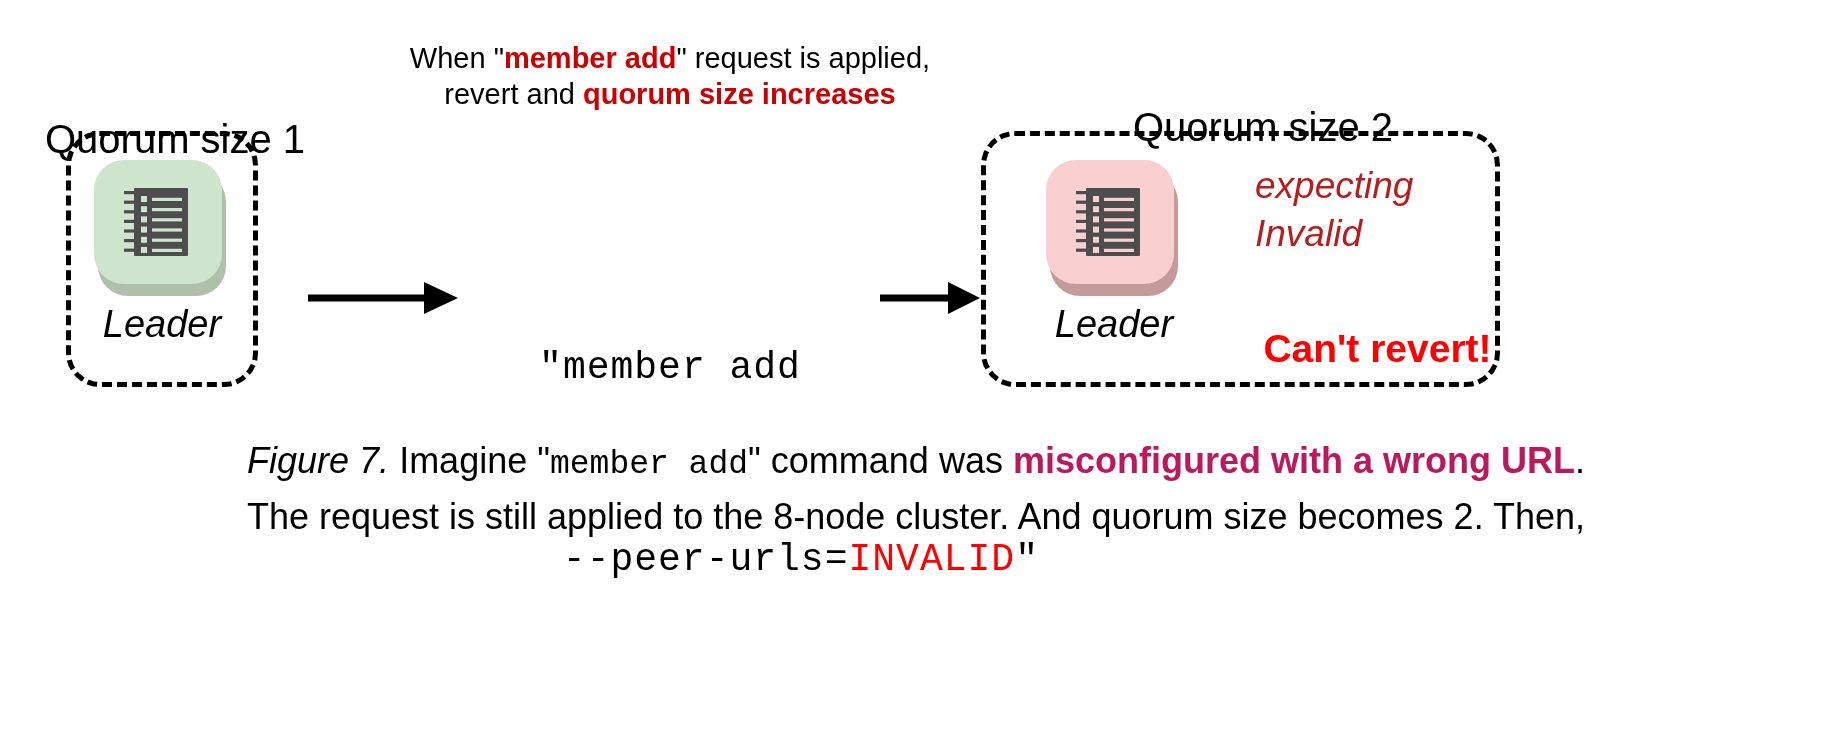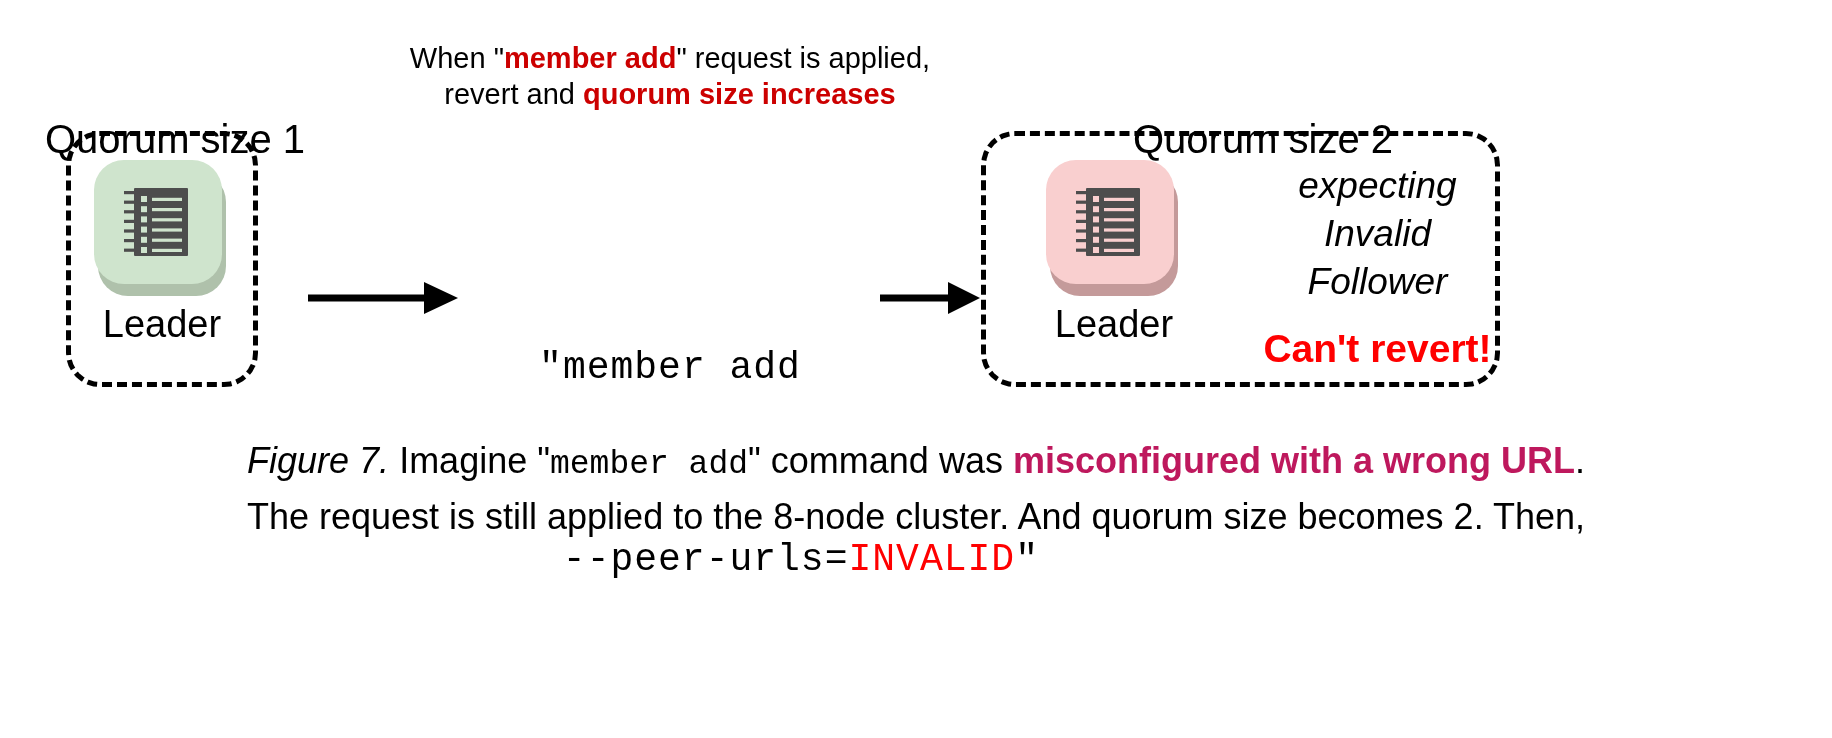--- a/index.html
+++ b/index.html
@@ -33,20 +33,21 @@
     border-radius:34px;
     background:transparent;
   }
 
   
   .node{
     position:absolute;
     display:flex;
     flex-direction:column;
     align-items:center;
+    font-style:italic;
   }
   .node-icon-wrap{
     position:relative;
     width:136px;height:136px;
   }
   .node-icon-shadow{
     position:absolute;
     left:4px;top:12px;
     width:128px;height:124px;
     border-radius:30px;
@@ -91,25 +92,25 @@
     line-height:48px;
     letter-spacing:1px;
     color:#000;
     white-space:pre;
   }
   .command .inv{color:#FF0000;}
 
   
   .status-italic{
     position:absolute;
-    text-align:center;
+    text-align:left;
     font-style:italic;
     font-size:37px;
     line-height:48px;
-    color:#000000;
+    color:#b91c1c;
   }
   .status-warn{
     position:absolute;
     text-align:center;
     font-weight:bold;
     font-size:39px;
     line-height:38px;
     color:#FF0000;
     white-space:nowrap;
   }
@@ -200,21 +201,21 @@
     </div>
   </div>
 
   <div class="arrow" style="left:878px;top:278px;">
     <svg width="105" height="40" viewBox="0 0 105 40">
       <line x1="2" y1="20" x2="76" y2="20" stroke="#000" stroke-width="7"></line>
       <polygon points="70,4 102,20 70,36" fill="#000"></polygon>
     </svg>
   </div>
 
-  <div class="abs quorum-label" style="left:1133px;top:72px;">Quorum size 2</div>
+  <div class="abs quorum-label" style="left:1133px;top:60px;">Quorum size 2</div>
 
   <div class="abs cluster-box" style="left:981px;top:131px;width:519px;height:256px;"></div>
 
   <div class="node" style="left:1046px;top:160px;">
     <div class="node-icon-wrap">
       <div class="node-icon-shadow" id="r-shadow" style="background: rgb(196, 154, 154);"></div>
       <div class="node-icon" id="r-iconbg" style="background: rgb(249, 207, 207);">
         <svg width="84" height="84" viewBox="0 0 84 84" aria-hidden="true">
           <g id="r-ticks">
               <rect x="8" y="11" width="14" height="3.2" fill="#4D4D4D"></rect>
@@ -242,21 +243,20 @@
             </g>
         </svg>
       </div>
     </div>
     <div class="node-label">Leader</div>
   </div>
 
   <div class="status-italic" style="left:1255px;top:162px;width:245px;">
     <div>expecting</div>
     <div>Invalid</div>
-    <div>Follower</div>
   </div>
 
   <div class="status-warn" style="left:1255px;top:330px;width:245px;">Can't revert!</div>
 
   <div class="caption" style="top:435px;">
     <div>
       <i>Figure 7.</i><span> Imagine "</span><span class="mono">member add</span><span>" command was </span><b>misconfigured with a wrong URL</b><span>.</span>
     </div>
     <div>The request is still applied to the 8-node cluster. And quorum size becomes 2. Then,</div>
   </div>

